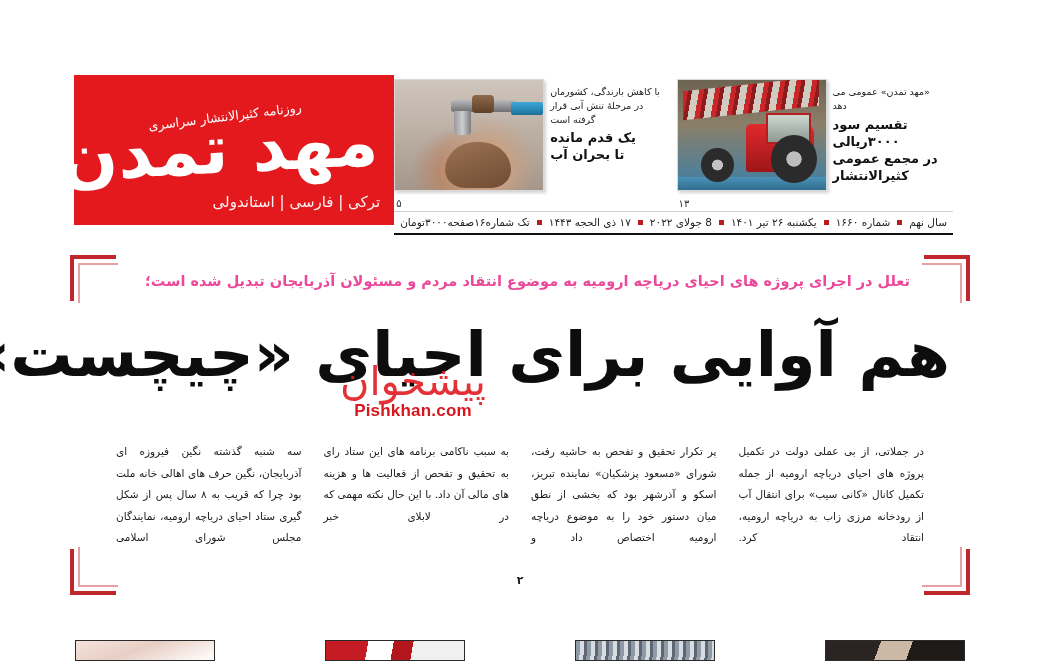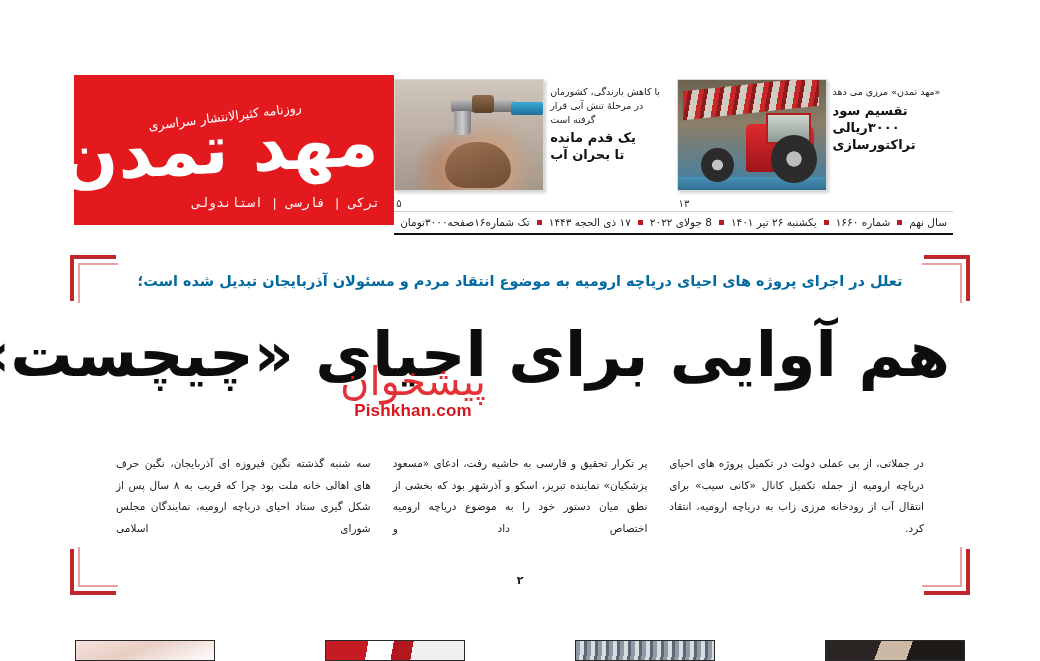--- a/index.html
+++ b/index.html
@@ -67,24 +67,23 @@
     white-space: nowrap;
     font-family: "DejaVu Sans", sans-serif;
     transform: rotate(-3deg);
   }
 
   .logo-subtitle {
     position: absolute;
     bottom: 14px;
     right: 14px;
     color: #ffffff;
-    font-size: 13px;
+    font-size: 15px;
     white-space: nowrap;
     opacity: .95;
-    font-family: Liberation Mono, monospace;
   }
 
   
   .teaser-area {
     flex: 1 1 auto;
     margin-right: 12px;
     display: flex;
     flex-direction: column;
     height: 160px;
   }
@@ -271,24 +270,24 @@
   .corner-br { bottom: 0; right: 0; border-width: 0 4px 4px 0; }
   .corner-br::after { bottom: 4px; right: 4px; border-width: 0 2px 2px 0; width:38px; height:38px;}
   .corner-bl { bottom: 0; left: 0; border-width: 0 0 4px 4px; }
   .corner-bl::after { bottom: 4px; left: 4px; border-width: 0 0 2px 2px; width:38px; height:38px;}
 
   .kicker {
     position: absolute;
     top: 18px;
     right: 60px;
     left: 60px;
-    text-align: center;
+    text-align: right;
     font-size: 14.5px;
     font-weight: bold;
-    color: #0369a1;
+    color: #ec4899;
     direction: rtl;
   }
 
   .headline-wrap {
     position: absolute;
     top: 62px;
     right: 20px;
     left: 20px;
     text-align: center;
     direction: rtl;
@@ -323,21 +322,21 @@
     font-size: 17px;
     font-weight: bold;
     color: #d8161d;
     letter-spacing: .2px;
     margin-top: 2px;
     font-family: Liberation Sans, sans-serif;
   }
 
   .columns {
     position: absolute;
-    top: 198px;
+    top: 186px;
     right: 46px;
     left: 46px;
     display: flex;
     flex-direction: row-reverse;
     gap: 22px;
     direction: rtl;
   }
   .col {
     flex: 1 1 0;
     font-size: 10.5px;
@@ -411,23 +410,24 @@
         <div class="teaser">
           <div class="teaser-photo photo-tractor">
             <div class="frame-top"></div>
             <div class="ground"></div>
             <div class="body"></div>
             <div class="cab"></div>
             <div class="wheel-big"></div>
             <div class="wheel-small"></div>
           </div>
           <div class="teaser-text">
-            <div class="teaser-kicker">«مهد تمدن» مرزی می دهد</div>
+            <div class="teaser-kicker">«مهد تمدن» عمومی می دهد</div>
             <div class="teaser-head">تقسیم سود ۳۰۰۰ریالی</div>
-            <div class="teaser-head">تراکتورسازی</div>
+            <div class="teaser-head">در مجمع عمومی</div>
+            <div class="teaser-head">کثیرالانتشار</div>
           </div>
           <div class="teaser-page">۱۳</div>
         </div>
 
       </div>
 
       <div class="infobar-wrap">
         <div class="infobar">
           <span>سال نهم</span>
           <span class="sep"></span>
@@ -466,21 +466,22 @@
       <div class="headline">هم آوایی برای احیای «چیچست»</div>
     </div>
 
     <div class="watermark">
       <div class="wm-fa">پیشخوان</div>
       <div class="wm-en">Pishkhan.com</div>
     </div>
 
     <div class="columns">
       <div class="col">سه شنبه گذشته نگین فیروزه ای آذربایجان، نگین حرف های اهالی خانه ملت بود چرا که قریب به ۸ سال پس از شکل گیری ستاد احیای دریاچه ارومیه، نمایندگان مجلس شورای اسلامی</div>
-      <div class="col">پر تکرار تحقیق و فارسی به حاشیه رفت، ادعای «مسعود پزشکیان» نماینده تبریز، اسکو و آذرشهر بود که بخشی از نطق میان دستور خود را به موضوع دریاچه ارومیه اختصاص داد و</div>
+      <div class="col">به سبب ناکامی برنامه های این ستاد رای به تحقیق و تفحص از فعالیت ها و هزینه های مالی آن داد. با این حال نکته مهمی که در لابلای خبر</div>
+      <div class="col">پر تکرار تحقیق و تفحص به حاشیه رفت، شورای «مسعود پزشکیان» نماینده تبریز، اسکو و آذرشهر بود که بخشی از نطق میان دستور خود را به موضوع دریاچه ارومیه اختصاص داد و</div>
       <div class="col">در جملاتی، از بی عملی دولت در تکمیل پروژه های احیای دریاچه ارومیه از جمله تکمیل کانال «کانی سیب» برای انتقال آب از رودخانه مرزی زاب به دریاچه ارومیه، انتقاد کرد.</div>
     </div>
 
     <div class="page-mark">۲</div>
 
   </div>
 
   <div class="thumbs">
     <div class="thumb thumb-1"></div>
     <div class="thumb thumb-2"></div>

